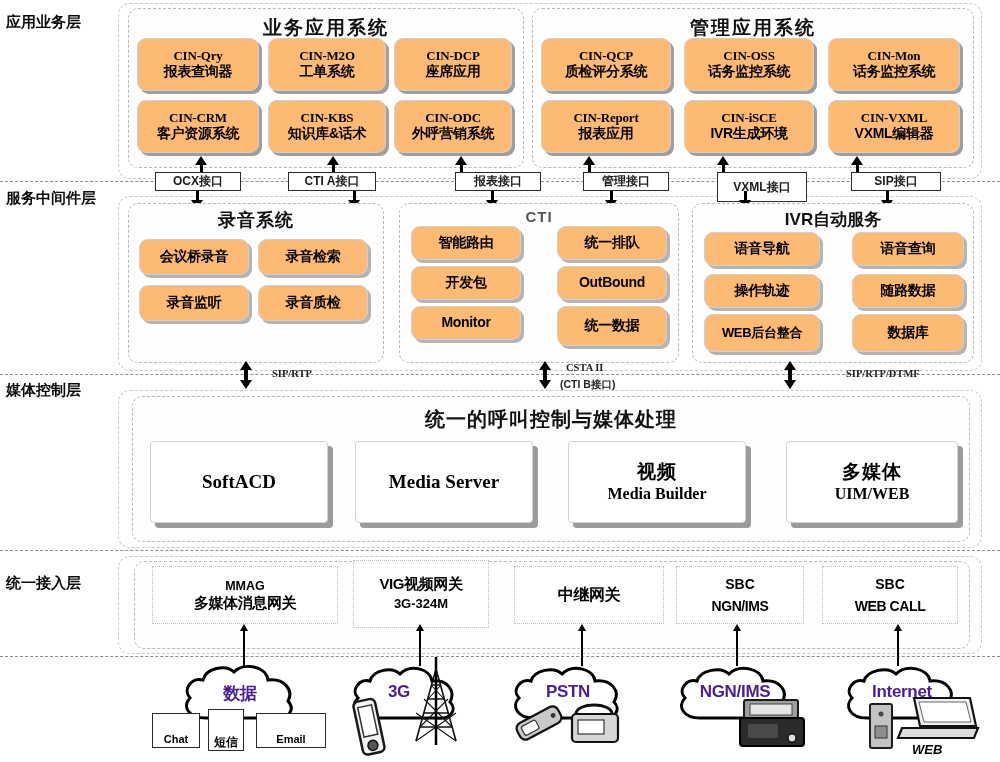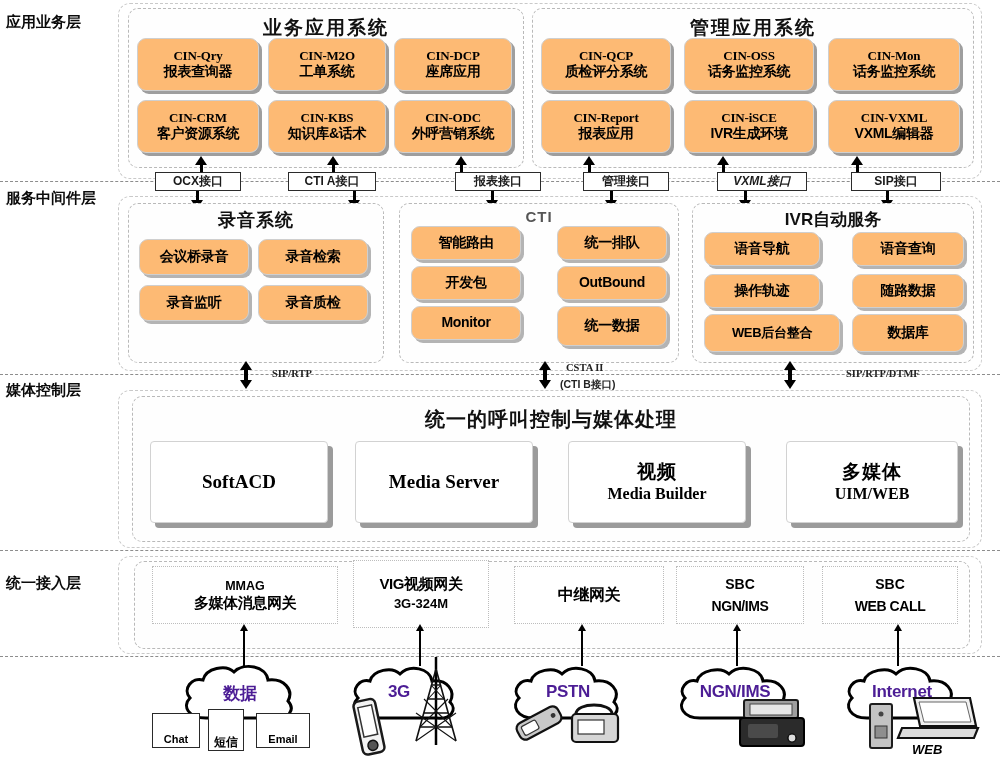--- a/index.html
+++ b/index.html
@@ -181,21 +181,21 @@
     </div>
   <div class="arrow" style="left:852px;top:156px;">
       <div class="astem" style="left:4px;top:6px;width:3px;height:14px;"></div>
       <div class="ahead up" style="left:-1px;top:0;"></div>
     </div>
 
   <div class="ifbox" style="left:155px;top:172px;width:86px;height:19px;">OCX接口</div>
   <div class="ifbox" style="left:288px;top:172px;width:88px;height:19px;">CTI A接口</div>
   <div class="ifbox" style="left:455px;top:172px;width:86px;height:19px;">报表接口</div>
   <div class="ifbox" style="left:583px;top:172px;width:86px;height:19px;">管理接口</div>
-  <div class="ifbox" style="left:717px;top:172px;width:90px;height:19px;font-style:italic;">VXML接口</div>
+  <div class="ifbox" style="left:717px;top:172px;width:90px;height:30px;">VXML接口</div>
   <div class="ifbox" style="left:851px;top:172px;width:90px;height:19px;">SIP接口</div>
 
   <div class="arrow" style="left:192px;top:191px;">
       <div class="astem" style="left:4px;top:0;width:3px;height:10px;"></div>
       <div class="ahead down" style="left:-1px;top:9px;"></div>
     </div>
   <div class="arrow" style="left:349px;top:191px;">
       <div class="astem" style="left:4px;top:0;width:3px;height:10px;"></div>
       <div class="ahead down" style="left:-1px;top:9px;"></div>
     </div>
@@ -262,21 +262,21 @@
   </div>
   <div class="node lite" style="left:852px;top:232px;width:112px;height:34px;">
     <span class="ln2">语音查询</span>
   </div>
   <div class="node lite" style="left:704px;top:274px;width:116px;height:34px;">
     <span class="ln2">操作轨迹</span>
   </div>
   <div class="node lite" style="left:852px;top:274px;width:112px;height:34px;">
     <span class="ln2">随路数据</span>
   </div>
-  <div class="node lite" style="left:704px;top:314px;width:136px;height:38px;">
+  <div class="node lite" style="left:704px;top:314px;width:116px;height:38px;">
     <span class="ln2" style="font-size:13px;padding:0 6px;">WEB后台整合</span>
   </div>
   <div class="node lite" style="left:852px;top:314px;width:112px;height:38px;">
     <span class="ln2">数据库</span>
   </div>
 
   <div class="arrow" style="left:240px;top:361px;">
     <div class="ahead up" style="left:0;top:0;"></div>
     <div class="astem" style="left:4px;top:8px;width:4px;height:12px;"></div>
     <div class="ahead down" style="left:0;top:19px;"></div>
@@ -364,21 +364,21 @@
       <path d="M36 58 C18 58 12 46 20 38 C12 29 22 17 33 20 C36 8 56 4 64 12 C74 2 96 6 98 20 C114 18 124 30 118 41 C126 50 118 60 104 58 Z" fill="#ffffff" stroke="#000" stroke-width="3"></path>
     </svg>
     <div class="clabel" style="top:22px;">数据</div>
   </div>
   <div class="doc" style="left:152px;top:713px;width:48px;height:35px;">
     <span class="dl">Chat</span>
   </div>
   <div class="doc" style="left:208px;top:709px;width:36px;height:42px;">
     <span class="dl" style="font-size:12px;">短信</span>
   </div>
-  <div class="doc" style="left:256px;top:713px;width:54px;height:35px;">
+  <div class="doc" style="left:256px;top:713px;width:70px;height:35px;">
     <span class="dl">Email</span>
   </div>
 
   <div class="cloud" style="left:340px;top:662px;width:130px;height:66px;">
     <svg width="130" height="66" viewBox="0 0 130 66">
       <path d="M32 56 C16 56 10 44 18 36 C10 28 20 16 30 19 C33 8 52 4 60 12 C70 2 90 6 92 19 C107 17 116 29 110 40 C118 48 110 58 97 56 Z" fill="#ffffff" stroke="#000" stroke-width="3"></path>
     </svg>
     <div class="clabel" style="top:20px;left:-6px;">3G</div>
   </div>
 

